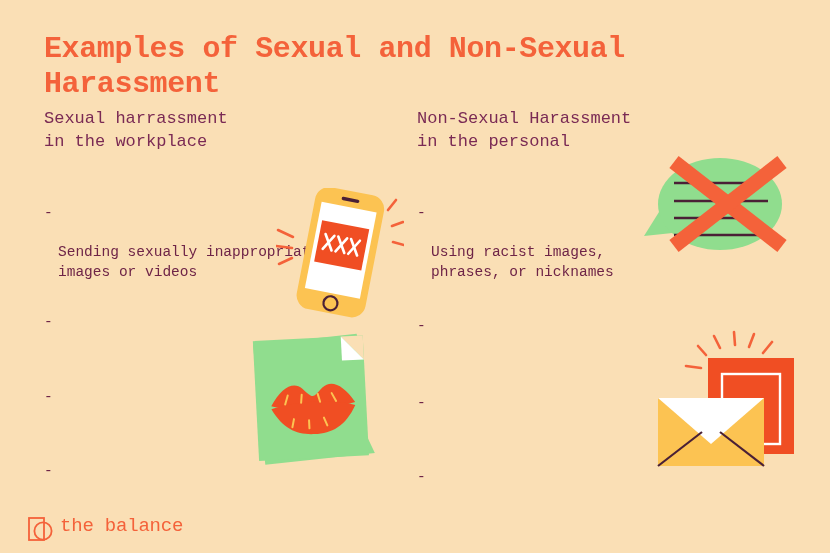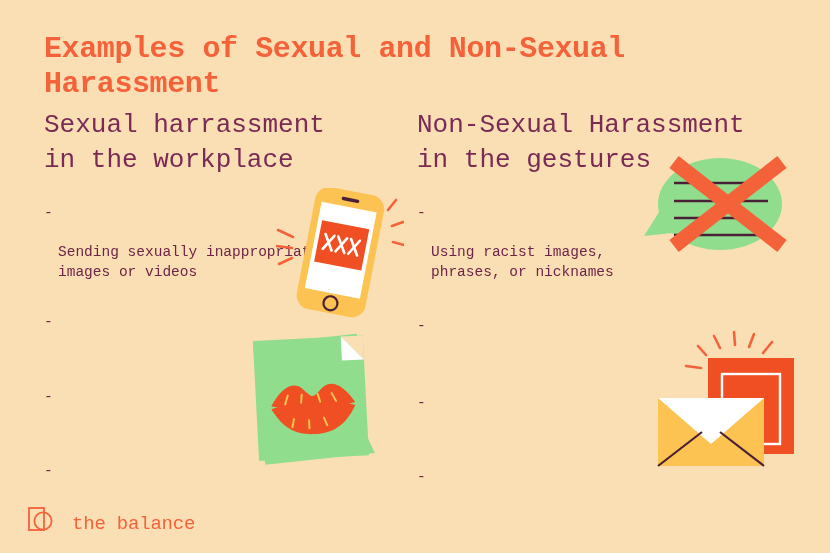--- a/index.html
+++ b/index.html
@@ -33,21 +33,21 @@
 
   
   .col {
     position: absolute;
     top: 108px;
   }
   .col-left  { left: 44px;  width: 350px; }
   .col-right { left: 417px; width: 360px; }
 
   .col-heading {
-    font-size: 26px;
+    font-size: 17px;
     color: #7a2a54;
     line-height: 1.33;
     font-weight: normal;
     margin: 0 0 0 0;
     white-space: pre-line;
   }
 
   .items {
     list-style: none;
     margin: 0;
@@ -71,24 +71,24 @@
   .item .dash {
     position: absolute;
     left: 0;
     top: 0;
   }
 
   
   .footer-logo {
     position: absolute;
     left: 26px;
-    bottom: 18px;
+    bottom: 8px;
     display: flex;
-    align-items: flex-end;
-    gap: 16px;
+    align-items: flex-start;
+    gap: 4px;
   }
   .logo-mark { width: 30px; height: 30px; display: block; }
   .logo-text {
     font-size: 19px;
     color: #f4623a;
     letter-spacing: -0.2px;
   }
 
   
   .art { position: absolute; }
@@ -126,21 +126,21 @@
       </li>
       <li class="item" style="margin-top:34px;">
         <span class="dash">-</span>
         
       </li>
     </ul>
   </div>
 
   <div class="col col-right">
     <div class="col-heading">Non-Sexual Harassment
-in the gestures</div>
+in the personal</div>
     <ul class="items">
       <li class="item">
         <span class="dash">-</span>
         <span>Using racist images,
 phrases, or nicknames</span>
       </li>
       <li class="item" style="margin-top:34px;max-width:330px;">
         <span class="dash">-</span>
       </li>
       <li class="item" style="margin-top:38px;">

